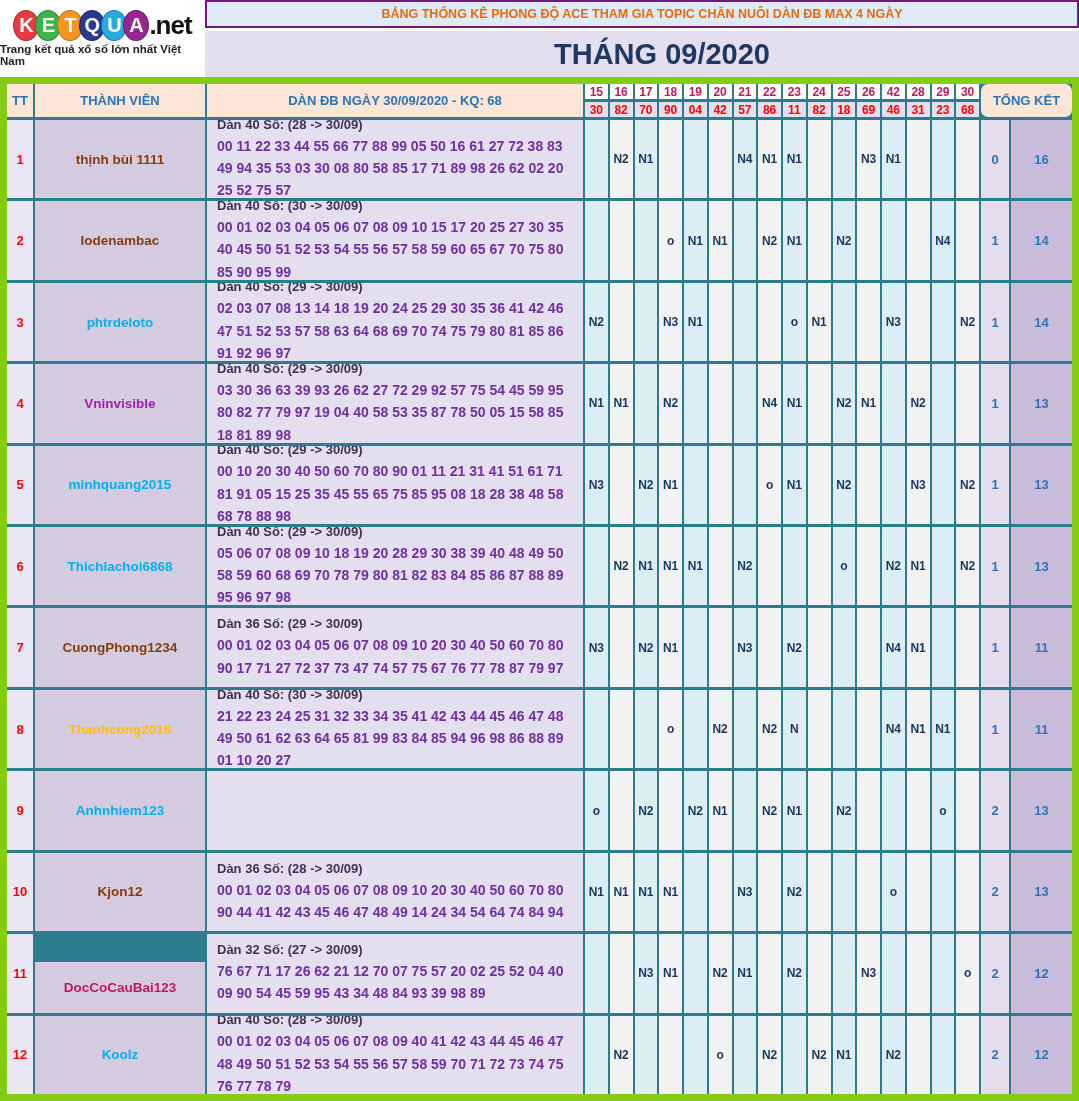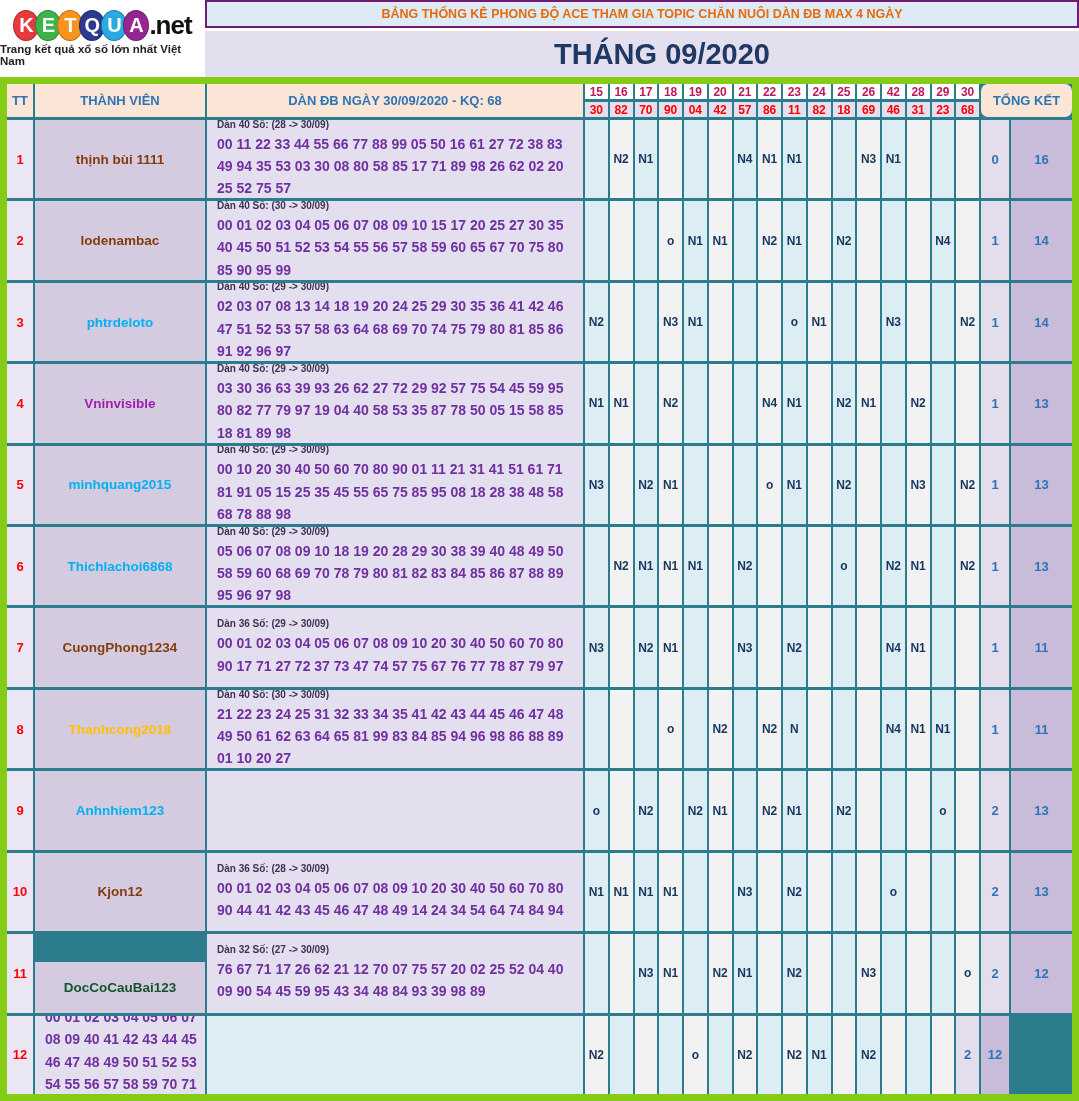--- a/index.html
+++ b/index.html
@@ -30,21 +30,21 @@
   }
   .c{display:flex;align-items:center;justify-content:center;font-weight:bold;overflow:hidden;}
   .span2{grid-row:span 2;}
   .hdr{background:#FBE5D6;color:#2E74B5;font-size:13px;}
   .total-h{grid-column:span 2;grid-row:span 2;background:#FBE5D6;color:#2E74B5;font-size:13px;border-radius:7px;}
   .day-h{background:#FFFFFF;color:#be185d;font-size:12px;}
   .res{background:#E3DFEE;color:#FF0000;font-size:12px;}
   .tt{background:#EAE6F3;color:#FF0000;font-size:13px;}
   .mem{background:#D5CBE1;font-size:13.5px;cursor:pointer;}
   .dan{background:#E3DFEE;flex-direction:column;align-items:flex-start;justify-content:center;padding:0 8px 0 10px;}
-  .dan .t{color:#403152;font-size:10px;font-weight:bold;margin-bottom:3px;}
+  .dan .t{color:#403152;font-size:13px;font-weight:bold;margin-bottom:3px;}
   .dan .n{color:#7030A0;font-size:14px;font-weight:bold;line-height:1.6;}
   .day{font-size:12px;color:#17375E;}
   .lt{background:#DCEDF4;}
   .wt{background:#F2F2F2;}
   .s1{background:#E3DDEC;color:#2E74B5;font-size:13px;}
   .s2{background:#C9BCDB;color:#2E74B5;font-size:13px;}
 </style>
 </head>
 <body>
 
@@ -341,21 +341,21 @@
       <div class="c day wt"></div>
       <div class="c day lt"></div>
       <div class="c day wt"></div>
       <div class="c day lt">o</div>
       <div class="c day wt"></div>
       <div class="c day lt"></div>
       <div class="c day wt"></div>
       <div class="c s1">2</div>
       <div class="c s2">13</div>
       <div class="c tt">11</div>
-      <div class="c mem" style="color: #14532d; margin-top: 28px;">DocCoCauBai123</div>
+      <div class="c mem" style="color: #be185d; margin-top: 28px;">DocCoCauBai123</div>
       <div class="c dan">
         <div class="t">Dàn 32 Số: (27 -&gt; 30/09)</div>
         <div class="n">76 67 71 17 26 62 21 12 70 07 75 57 20 02 25 52 04 40 09 90 54 45 59 95 43 34 48 84 93 39 98 89</div>
       </div>
       <div class="c day lt"></div>
       <div class="c day wt"></div>
       <div class="c day lt">N3</div>
       <div class="c day wt">N1</div>
       <div class="c day lt"></div>
       <div class="c day wt">N2</div>
@@ -365,20 +365,21 @@
       <div class="c day wt"></div>
       <div class="c day lt"></div>
       <div class="c day wt">N3</div>
       <div class="c day lt"></div>
       <div class="c day wt"></div>
       <div class="c day lt"></div>
       <div class="c day wt">o</div>
       <div class="c s1">2</div>
       <div class="c s2">12</div>
       <div class="c tt">12</div>
+      <div class="c mem" style="color: rgb(0, 176, 240);">Koolz</div>
       <div class="c dan">
         <div class="t">Dàn 40 Số: (28 -&gt; 30/09)</div>
         <div class="n">00 01 02 03 04 05 06 07 08 09 40 41 42 43 44 45 46 47 48 49 50 51 52 53 54 55 56 57 58 59 70 71 72 73 74 75 76 77 78 79</div>
       </div>
       <div class="c day lt"></div>
       <div class="c day wt">N2</div>
       <div class="c day lt"></div>
       <div class="c day wt"></div>
       <div class="c day lt"></div>
       <div class="c day wt">o</div>

